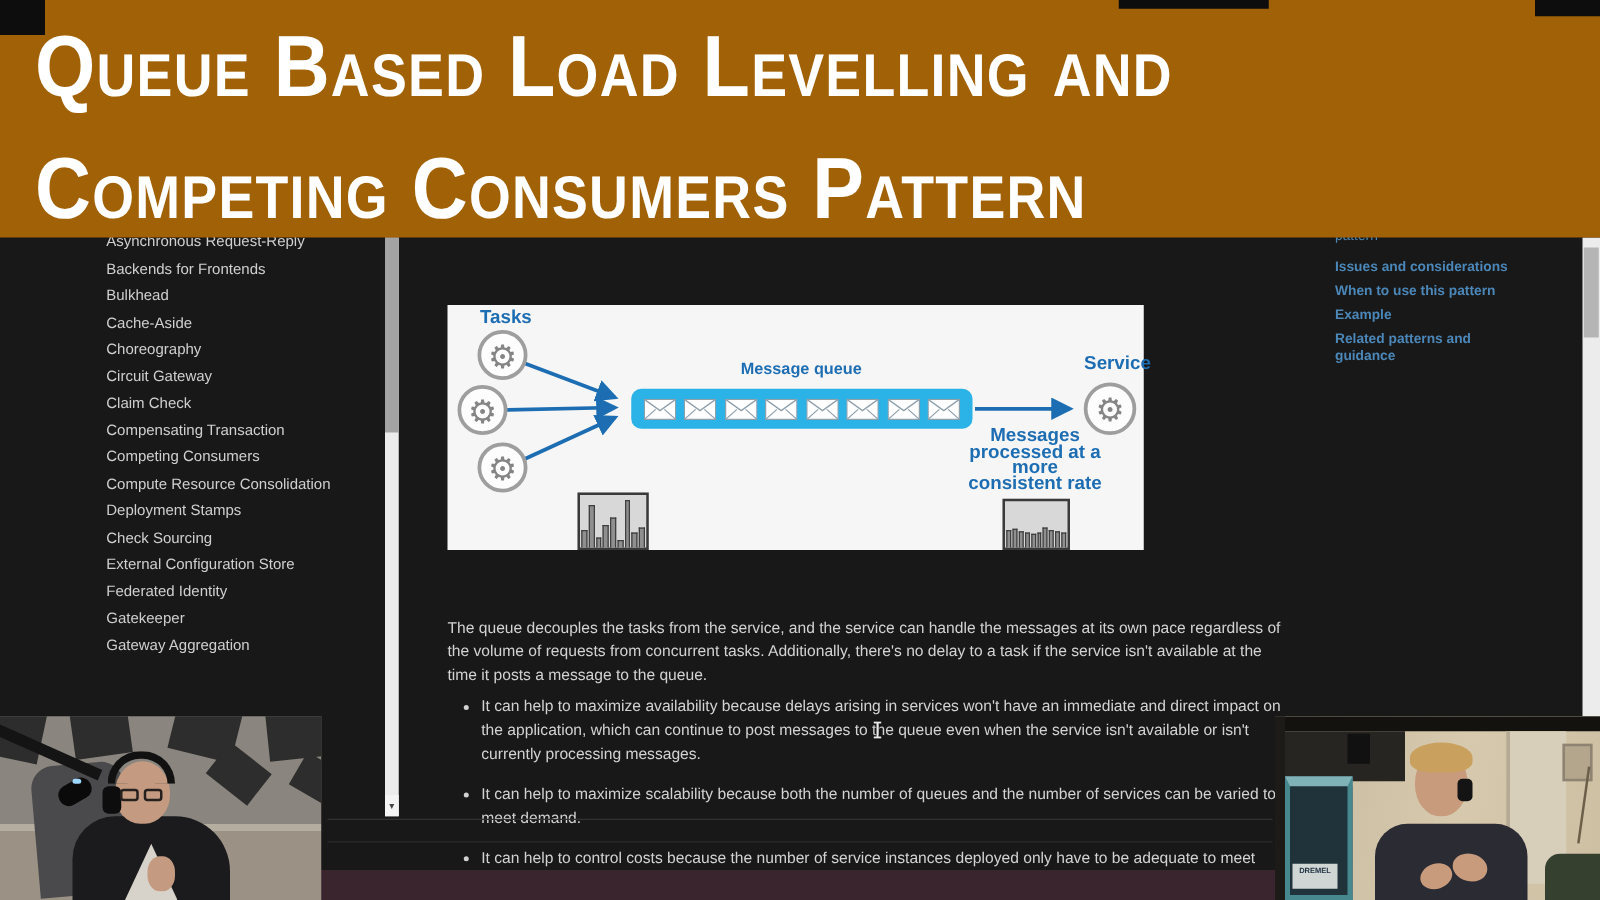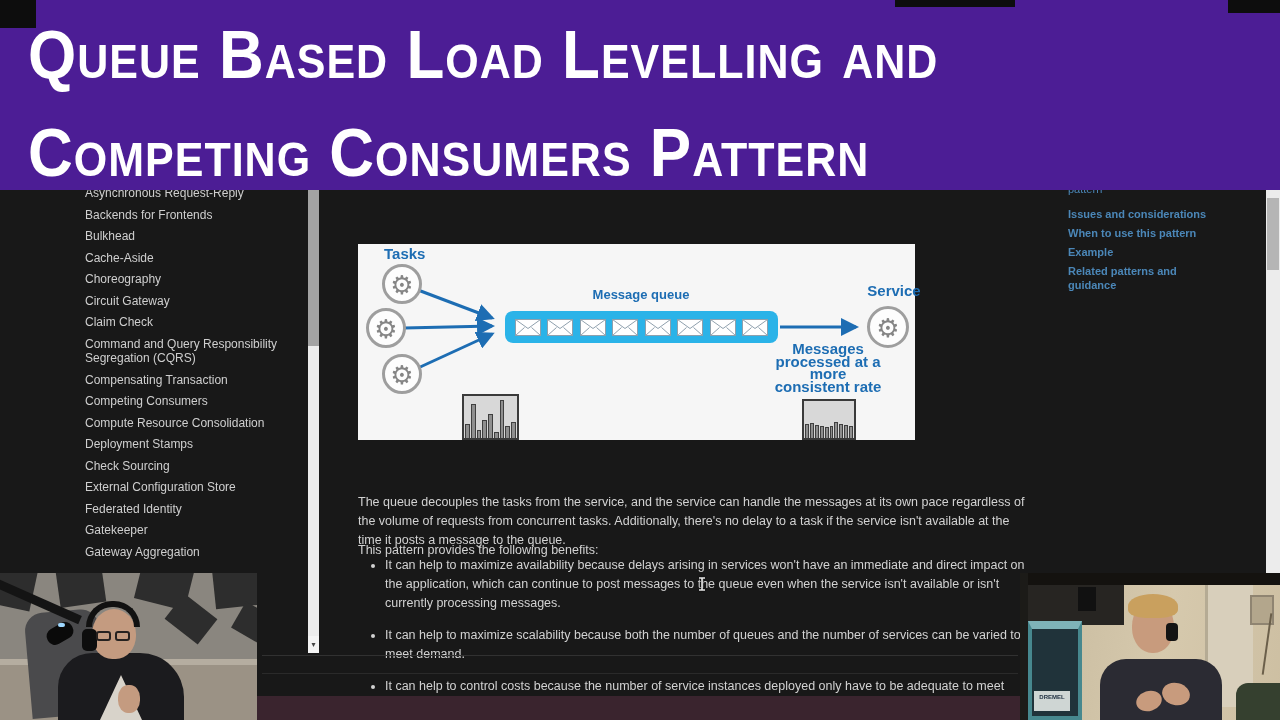--- a/index.html
+++ b/index.html
@@ -1,21 +1,21 @@
 <!DOCTYPE html>
 <html><head>
 <meta charset="utf-8">
 <style>
   html,body{margin:0;padding:0;background:#000;}
   *{box-sizing:border-box;}
   #stage{position:relative;width:1280px;height:720px;overflow:hidden;
          background:#181818;font-family:"Liberation Sans",sans-serif;}
 
   
-  .banner{position:absolute;left:0;top:0;width:1280px;height:190px;background:#4c1d95;z-index:10;}
+  .banner{position:absolute;left:0;top:0;width:1280px;height:190px;background:#a16207;z-index:10;}
   .banner .bline{position:absolute;left:28px;color:#fff;font-weight:800;
                  font-variant:small-caps;font-size:62px;letter-spacing:1px;
                  transform:scaleY(1.12);transform-origin:left top;white-space:nowrap;}
   .banner .l1{top:14px;}
   .banner .l2{top:112px;}
   .artifact{position:absolute;background:#0d0d0d;z-index:11;}
 
   
   .sidebar-list{position:absolute;left:0;top:186px;width:318px;margin:0;
                 padding:0 0 0 85px;list-style:none;z-index:1;}
@@ -156,21 +156,20 @@
       <li>Bulkhead</li>
 
       <li>Cache-Aside</li>
 
       <li>Choreography</li>
 
       <li>Circuit Gateway</li>
 
       <li>Claim Check</li>
 
-      <li>Command and Query Responsibility Segregation (CQRS)</li>
 
       <li>Compensating Transaction</li>
 
       <li>Competing Consumers</li>
 
       <li>Compute Resource Consolidation</li>
 
       <li>Deployment Stamps</li>
 
       <li>Check Sourcing</li>
@@ -291,21 +290,20 @@
         <div class="bar" style="height: 11px;"></div>
         <div class="bar" style="height: 12px;"></div>
         <div class="bar" style="height: 16px;"></div>
         <div class="bar" style="height: 14px;"></div>
         <div class="bar" style="height: 13px;"></div>
         <div class="bar" style="height: 12px;"></div>
       </div>
   </div>
 
   <p class="para p-decouple">The queue decouples the tasks from the service, and the service can handle the messages at its own pace regardless of the volume of requests from concurrent tasks. Additionally, there's no delay to a task if the service isn't available at the time it posts a message to the queue.</p>
-  <p class="para p-lead">This pattern provides the following benefits:</p>
   <ul class="benefits">
 
       <li>It can help to maximize availability because delays arising in services won't have an immediate and direct impact on the application, which can continue to post messages to the queue even when the service isn't available or isn't currently processing messages.</li>
 
       <li>It can help to maximize scalability because both the number of queues and the number of services can be varied to meet demand.</li>
 
       <li>It can help to control costs because the number of service instances deployed only have to be adequate to meet average</li>
     </ul>
 
   <ul class="toc">

